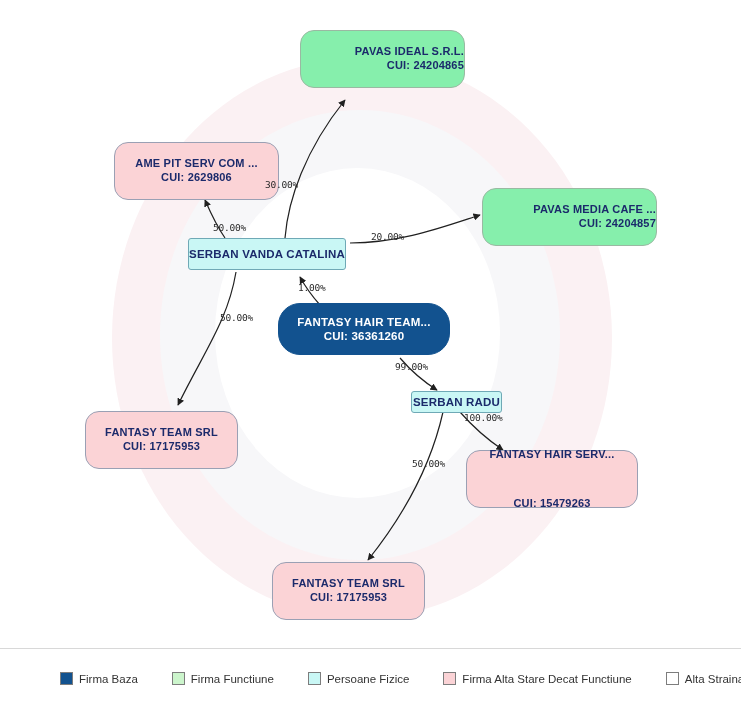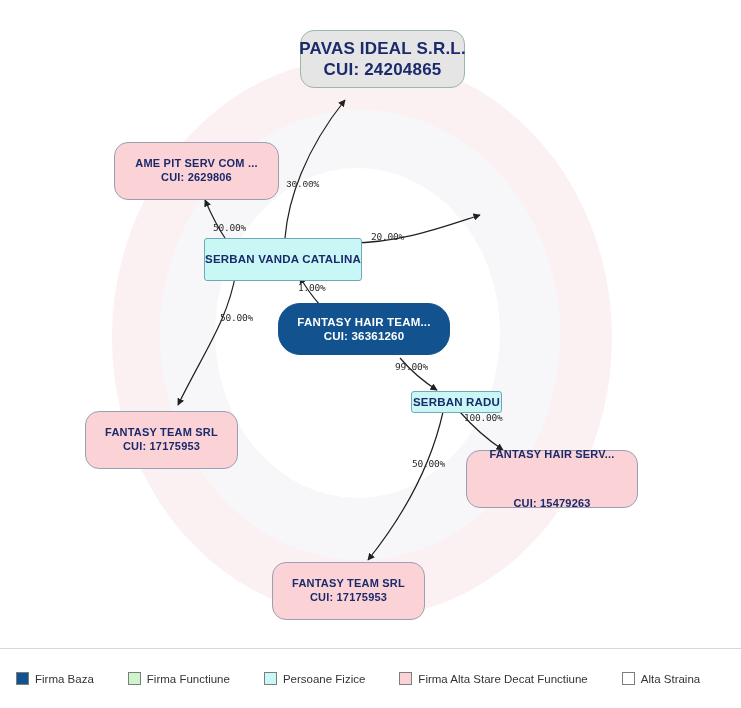--- a/index.html
+++ b/index.html
@@ -42,23 +42,24 @@
     letter-spacing: 0.2px;
     line-height: 1.25;
   }
   .node .ln {
     white-space: nowrap;
   }
   .node.rounded {
     border-radius: 14px;
   }
   .node.company-green {
-    background: #e5e5e5;
+    background: #86efac;
     border-color: #9ab9a2;
-    font-size: 17px;
+    font-size: 11px;
+    align-items: flex-end;
   }
   .node.company-pink {
     background: #fbd3d6;
     border-color: #9aa0b4;
     font-size: 11px;
   }
   .node.person {
     background: #c9f7f5;
     border-color: #6fa9b6;
     border-radius: 3px;
@@ -82,21 +83,21 @@
   #legend {
     position: absolute;
     left: 0;
     top: 648px;
     width: 741px;
     height: 60px;
     background: #ffffff;
     border-top: 1px solid #d8d8d8;
     display: flex;
     align-items: center;
-    padding: 0 16px;
+    padding: 0 60px;
     box-sizing: border-box;
   }
   .legend-item {
     display: flex;
     align-items: center;
     margin-right: 34px;
     white-space: nowrap;
   }
   .legend-swatch {
     width: 11px;
@@ -146,22 +147,26 @@
   <div class="node rounded company-green" style="left:300px; top:30px; width:165px; height:58px;">
     <span class="ln">PAVAS IDEAL  S.R.L.</span>
     <span class="ln">CUI: 24204865</span>
   </div>
 
   <div class="node rounded company-pink" style="left:95px; top:142px; width:165px; height:58px;margin-left:19px;">
     <span class="ln">AME PIT SERV COM ...</span>
     <span class="ln">CUI: 2629806</span>
   </div>
 
-
-  <div class="node person" style="left:204px; top:238px; width:158px; height:43px;align-items:center;">
+  <div class="node rounded company-green" style="left:482px; top:188px; width:175px; height:58px;">
+    <span class="ln">PAVAS MEDIA CAFE ...</span>
+    <span class="ln">CUI: 24204857</span>
+  </div>
+
+  <div class="node person" style="left:188px; top:238px; width:158px; height:32px;align-items:center;">
     <span class="ln">SERBAN VANDA CATALINA</span>
   </div>
 
   <div class="node base" style="left:278px; top:303px; width:172px; height:52px;">
     <span class="ln">FANTASY HAIR TEAM...</span>
     <span class="ln">CUI: 36361260</span>
   </div>
 
   <div class="node rounded company-pink" style="left:85px; top:411px; width:153px; height:58px;">
     <span class="ln">FANTASY TEAM SRL</span>
@@ -175,21 +180,21 @@
   <div class="node rounded company-pink" style="left:466px; top:450px; width:172px; height:58px;gap:35px;">
     <span class="ln">FANTASY HAIR SERV...</span>
     <span class="ln">CUI: 15479263</span>
   </div>
 
   <div class="node rounded company-pink" style="left:272px; top:562px; width:153px; height:58px;">
     <span class="ln">FANTASY TEAM SRL</span>
     <span class="ln">CUI: 17175953</span>
   </div>
 
-  <span class="edge-label" style="left:286px; top:179px;font-family:Liberation Mono, monospace;">30.00%</span>
+  <span class="edge-label" style="left:265px; top:179px;">30.00%</span>
   <span class="edge-label" style="left:213px; top:222px;">50.00%</span>
   <span class="edge-label" style="left:371px; top:231px;">20.00%</span>
   <span class="edge-label" style="left:298px; top:282px;text-align:right;">1.00%</span>
   <span class="edge-label" style="left:220px; top:312px;">50.00%</span>
   <span class="edge-label" style="left:395px; top:361px;">99.00%</span>
   <span class="edge-label" style="left:464px; top:412px;">100.00%</span>
   <span class="edge-label" style="left:412px; top:458px;">50.00%</span>
 
 </div>
 

